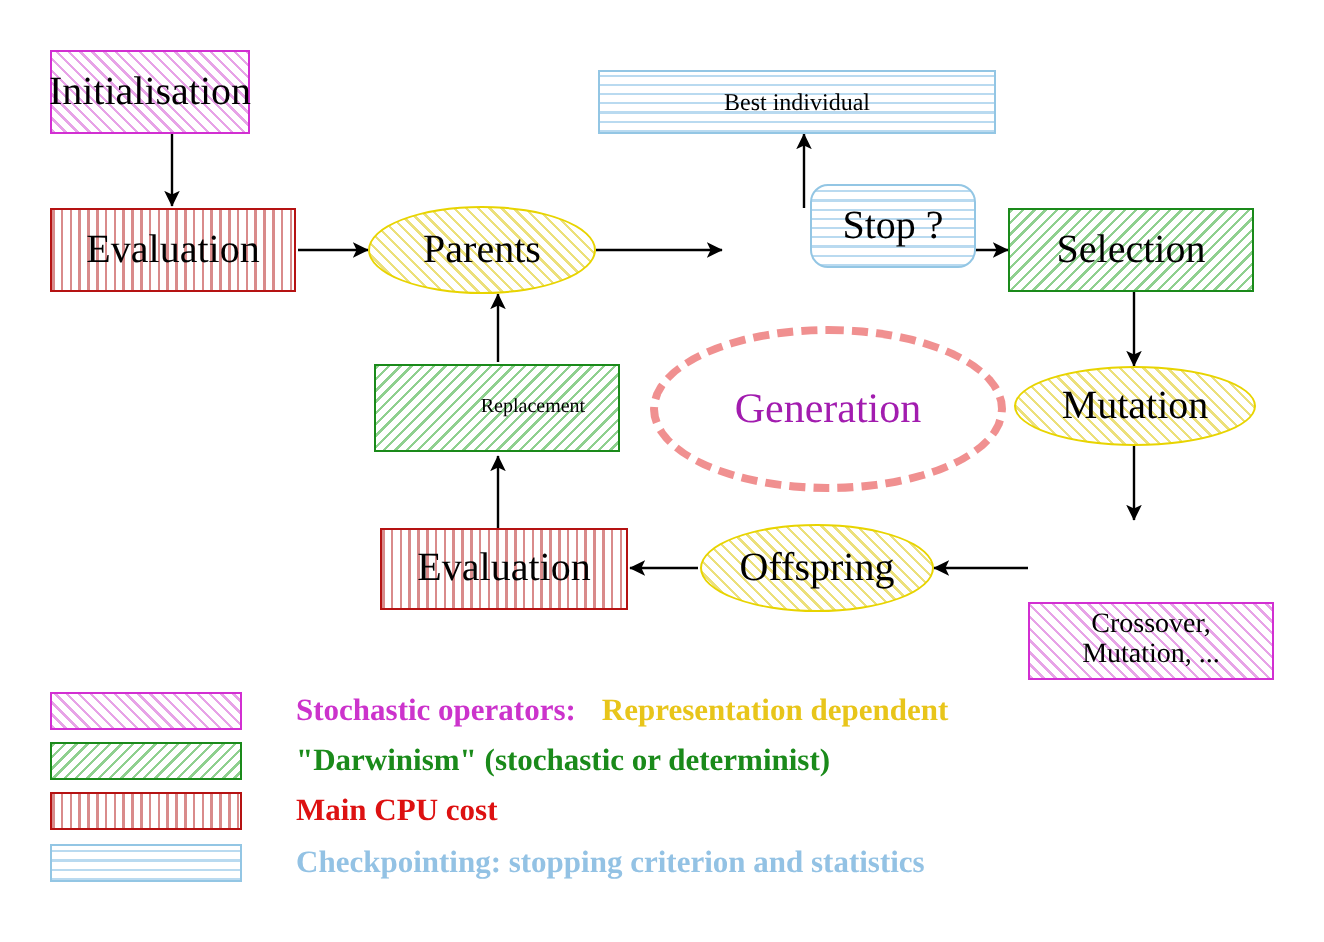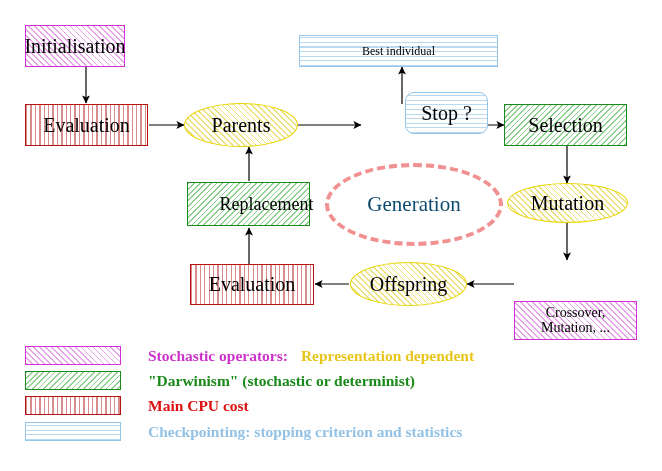--- a/index.html
+++ b/index.html
@@ -57,21 +57,21 @@
 
   .shape-ellipse{border-radius:50%;}
   .shape-round{border-radius:9px;}
 
   .dashed-ellipse{
     position:absolute;
     border:4px dashed #f09090;
     border-radius:50%;
     background:transparent;
     display:flex;align-items:center;justify-content:center;
-    color:#0c4a6e;
+    color:#a21caf;
     z-index:2;
     box-sizing:border-box;
   }
 
   
   #legend{position:absolute;left:0;top:0;width:662px;height:471px;}
   .legend-row{position:absolute;display:flex;align-items:center;}
   .swatch{width:96px;height:19px;box-sizing:border-box;}
   .legend-text{margin-left:27px;white-space:nowrap;font-family:"Liberation Serif", serif;font-weight:bold;font-size:15.5px;}
   .lt-magenta{color:#cc33cc;}
@@ -155,21 +155,21 @@
   </div>
 
   <div class="node pat-yellow shape-ellipse" style="left:350px;top:262px;width:117px;height:44px;font-size:20px;">
     <span>Offspring</span>
   </div>
 
   <div class="node pat-red" style="left:190px;top:264px;width:124px;height:41px;font-size:20px;">
     <span>Evaluation</span>
   </div>
 
-  <div class="node pat-green" style="left:187px;top:182px;width:123px;height:44px;font-size:18px;padding-left:36px;">
+  <div class="node pat-green" style="left:187px;top:182px;width:123px;height:44px;font-size:10px;padding-left:36px;">
     <span>Replacement</span>
   </div>
 
   <div id="legend">
 
     <div class="legend-row" style="left:25px;top:346px;">
       <div class="swatch pat-magenta"></div>
       <div class="legend-text lt-magenta">Stochastic operators:</div>
       <div class="legend-text lt-gold" style="margin-left:13px;">Representation dependent</div>
     </div>

